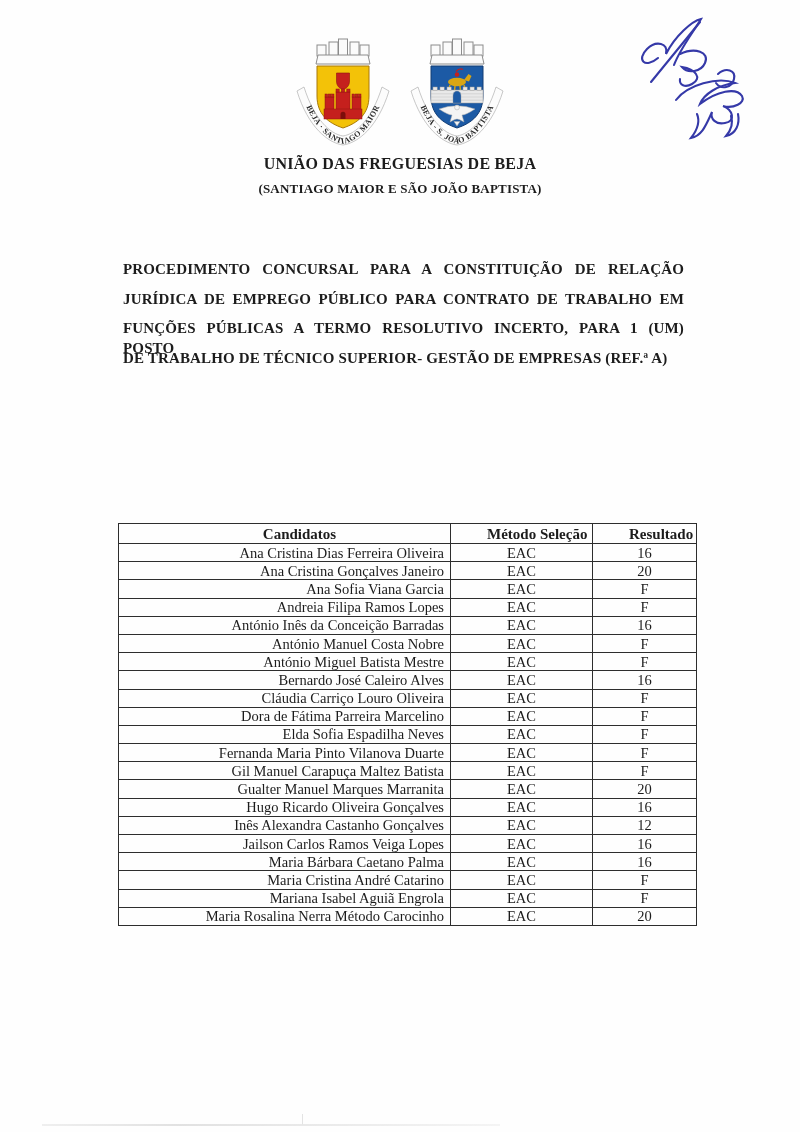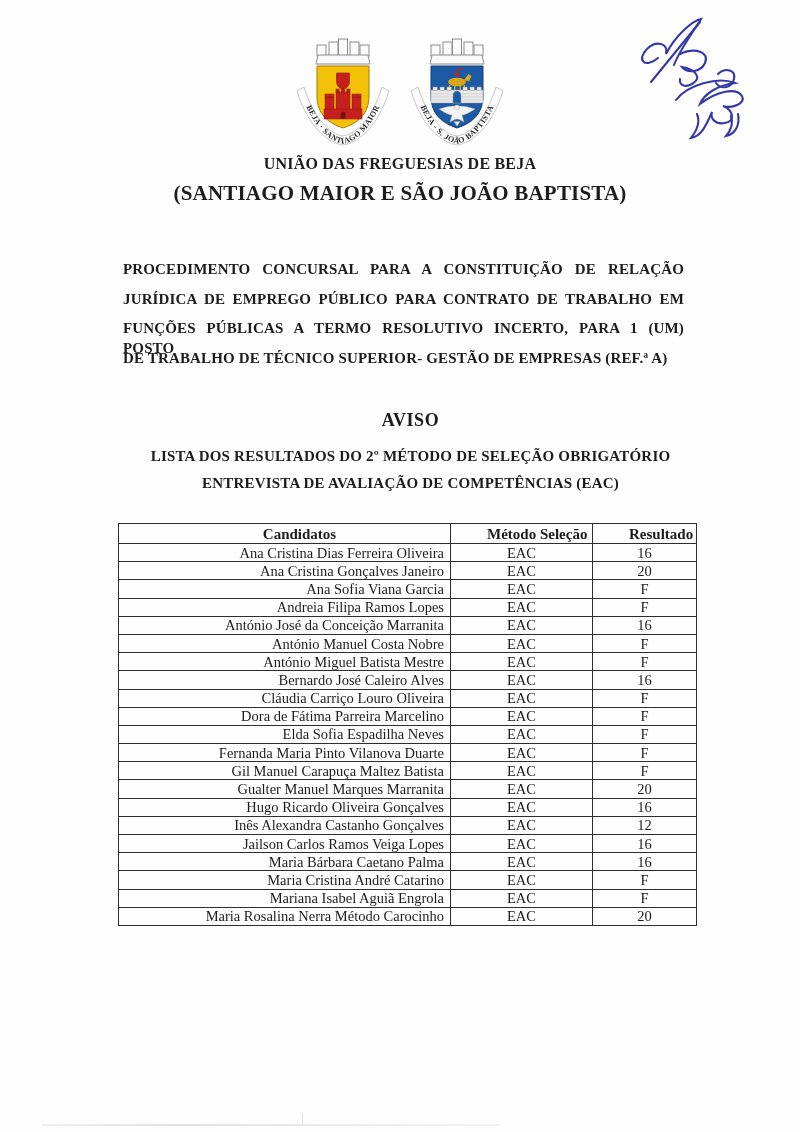--- a/index.html
+++ b/index.html
@@ -14,21 +14,21 @@
   .signature path { fill:none; stroke:var(--signature_blue,#3539a8); stroke-width:2.1; stroke-linecap:round; }
 
   
   .crests { position:absolute; top:33px; left:0; width:100%; display:flex; justify-content:center; gap:2px; }
   .crest { width:112px; height:118px; }
   .banner-text { font-family:"Liberation Serif", serif; font-size:8px; font-weight:bold; fill:#2a2a2a; letter-spacing:0.4px; }
 
   
   .org { position:absolute; top:155px; left:0; width:100%; text-align:center; font-weight:bold; }
   .org-name { font-size:16px; letter-spacing:0.2px; }
-  .org-sub  { font-size:21px; margin-top:8px; letter-spacing:0.2px; }
+  .org-sub  { font-size:13px; margin-top:8px; letter-spacing:0.2px; }
 
   
   .procedure { position:absolute; top:259px; left:123px; width:561px; font-weight:bold; font-size:15px; }
   .procedure .line { text-align:justify; text-align-last:justify; height:29.5px; line-height:20px; letter-spacing:0.15px; white-space:normal; }
   .procedure .line.last { text-align-last:left; }
 
   
   .notice { position:absolute; top:410px; left:80px; width:661px; text-align:center; font-weight:bold; }
   .notice-title { font-size:18px; letter-spacing:0.6px; }
   .notice-sub1 { margin-top:17px; font-size:15px; letter-spacing:0.2px; }
@@ -156,25 +156,20 @@
     <div class="org-sub">(SANTIAGO MAIOR E SÃO JOÃO BAPTISTA)</div>
   </div>
 
   <div class="procedure">
     <div class="line">PROCEDIMENTO CONCURSAL PARA A CONSTITUIÇÃO DE RELAÇÃO</div>
     <div class="line">JURÍDICA DE EMPREGO PÚBLICO PARA CONTRATO DE TRABALHO EM</div>
     <div class="line">FUNÇÕES PÚBLICAS A TERMO RESOLUTIVO INCERTO, PARA 1 (UM) POSTO</div>
     <div class="line last">DE TRABALHO DE TÉCNICO SUPERIOR- GESTÃO DE EMPRESAS (REF.ª A)</div>
   </div>
 
-  <div class="notice">
-    <div class="notice-title">AVISO</div>
-    <div class="notice-sub1">LISTA DOS RESULTADOS DO 2º MÉTODO DE SELEÇÃO OBRIGATÓRIO</div>
-    <div class="notice-sub2">ENTREVISTA DE AVALIAÇÃO DE COMPETÊNCIAS (EAC)</div>
-  </div>
 
   <table class="results">
     <colgroup>
       <col style="width:332px">
         <col style="width:142px">
         <col style="width:104px">
     </colgroup>
     <thead>
       <tr>
         <th>Candidatos</th>
@@ -201,21 +196,21 @@
       <td class="c3">F</td>
     </tr>
 
     <tr>
       <td class="c1">Andreia Filipa Ramos Lopes</td>
       <td class="c2">EAC</td>
       <td class="c3">F</td>
     </tr>
 
     <tr>
-      <td class="c1">António José da Conceição Marranita</td>
+      <td class="c1">António Inês da Conceição Barradas</td>
       <td class="c2">EAC</td>
       <td class="c3">16</td>
     </tr>
 
     <tr>
       <td class="c1">António Manuel Costa Nobre</td>
       <td class="c2">EAC</td>
       <td class="c3">F</td>
     </tr>
 

